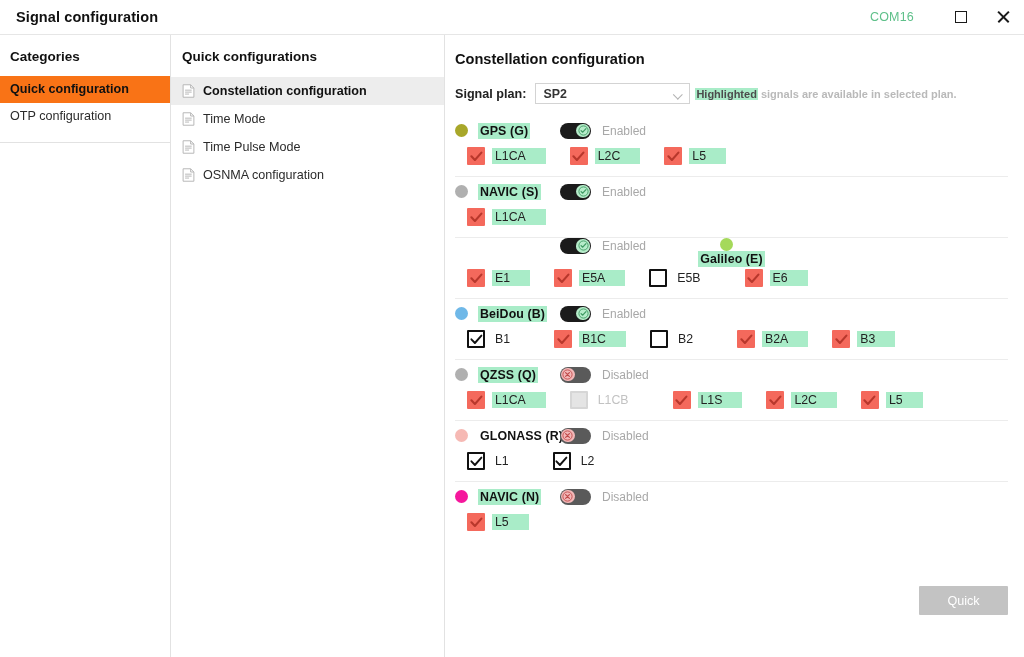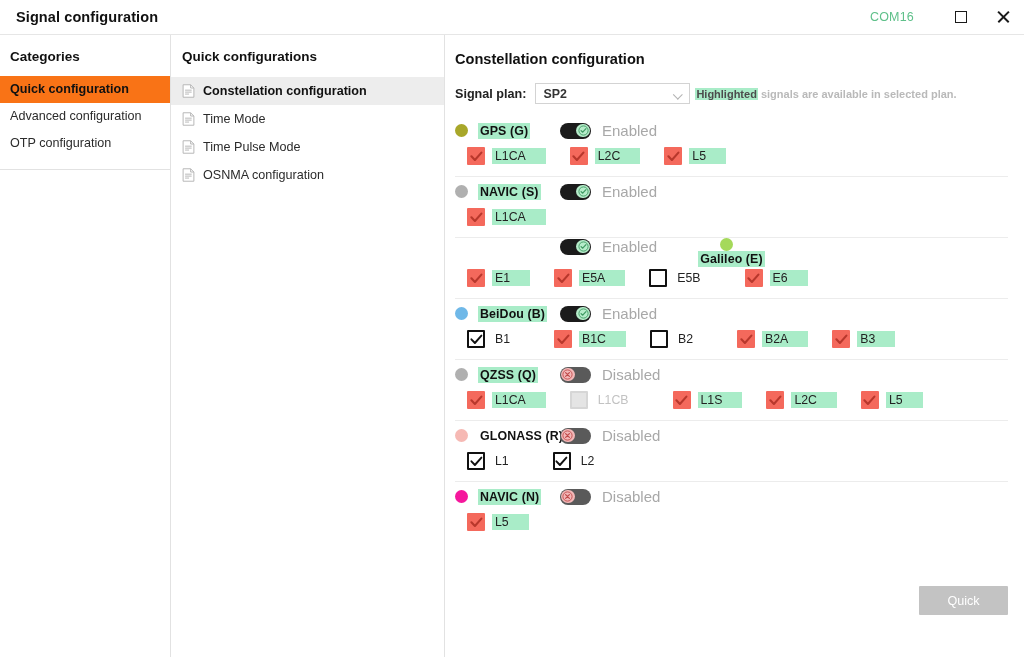--- a/index.html
+++ b/index.html
@@ -130,21 +130,21 @@
   .toggle.on  { background: #1b1b1b; }
   .toggle.off { background: #5a5a5a; }
   .knob {
     position: absolute; top: 1.4px;
     width: 13.2px; height: 13.2px; border-radius: 50%;
     display: flex; align-items: center; justify-content: center;
   }
   .toggle.on .knob  { right: 1.4px; background: #b6ecca; }
   .toggle.off .knob { left: 1.4px;  background: #f2b7b7; }
   .knob svg { display: block; }
-  .toggle-text { font-size: 15px; color: #a8a8a8; margin-left: 11px; }
+  .toggle-text { font-size: 12px; color: #a8a8a8; margin-left: 11px; }
 
   .sig-row { display: flex; align-items: center; gap: 0; flex-wrap: wrap; padding-left: 12px; }
   .sig {
     display: flex; align-items: center;
     margin-right: 24px; height: 22px;
   }
   .cbox {
     width: 18px; height: 18px; flex: 0 0 18px;
     display: flex; align-items: center; justify-content: center;
     border-radius: 1px;
@@ -183,21 +183,20 @@
   </div>
 </div>
 
 <div id="body-wrap">
 
   <div id="col-categories">
     <div class="cat-card">
       <div id="categories-title">Categories</div>
       <div id="categories-items">
           <div class="cat-item selected"><span>Quick configuration</span></div>
-          <div class="cat-item"><span>Advanced configuration</span></div>
           <div class="cat-item"><span>OTP configuration</span></div>
         </div>
       <div style="height:12px"></div>
     </div>
     <div id="cat-bottom-card"></div>
   </div>
 
   <div id="col-quick">
     <div id="quick-title">Quick configurations</div>
     <div id="quick-items">

